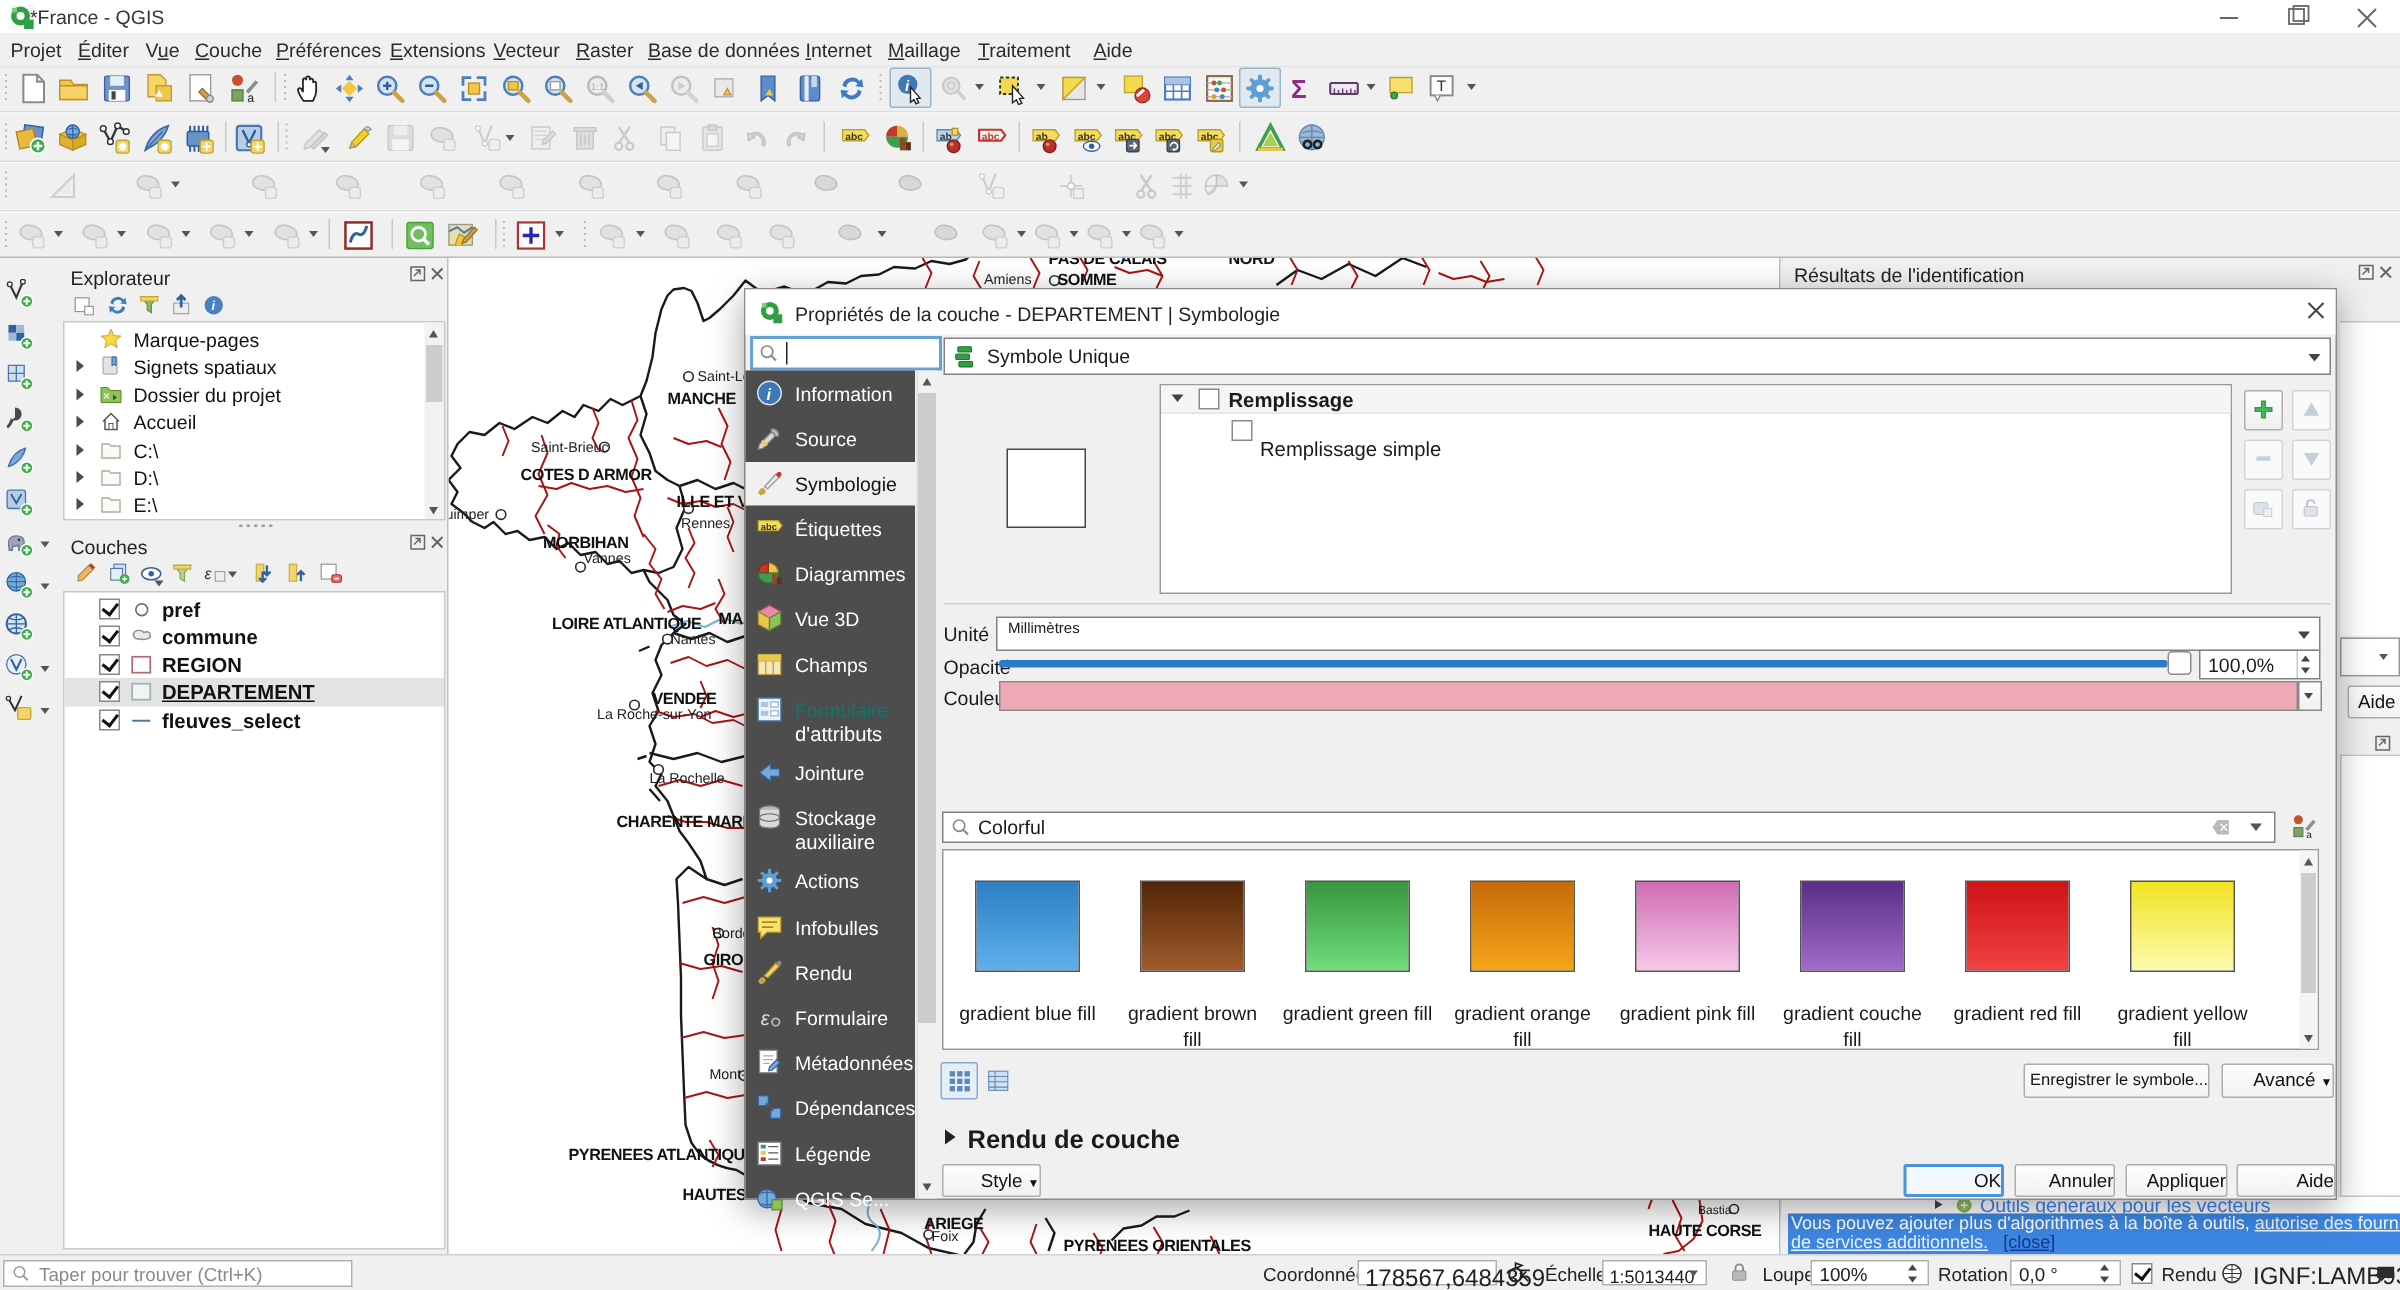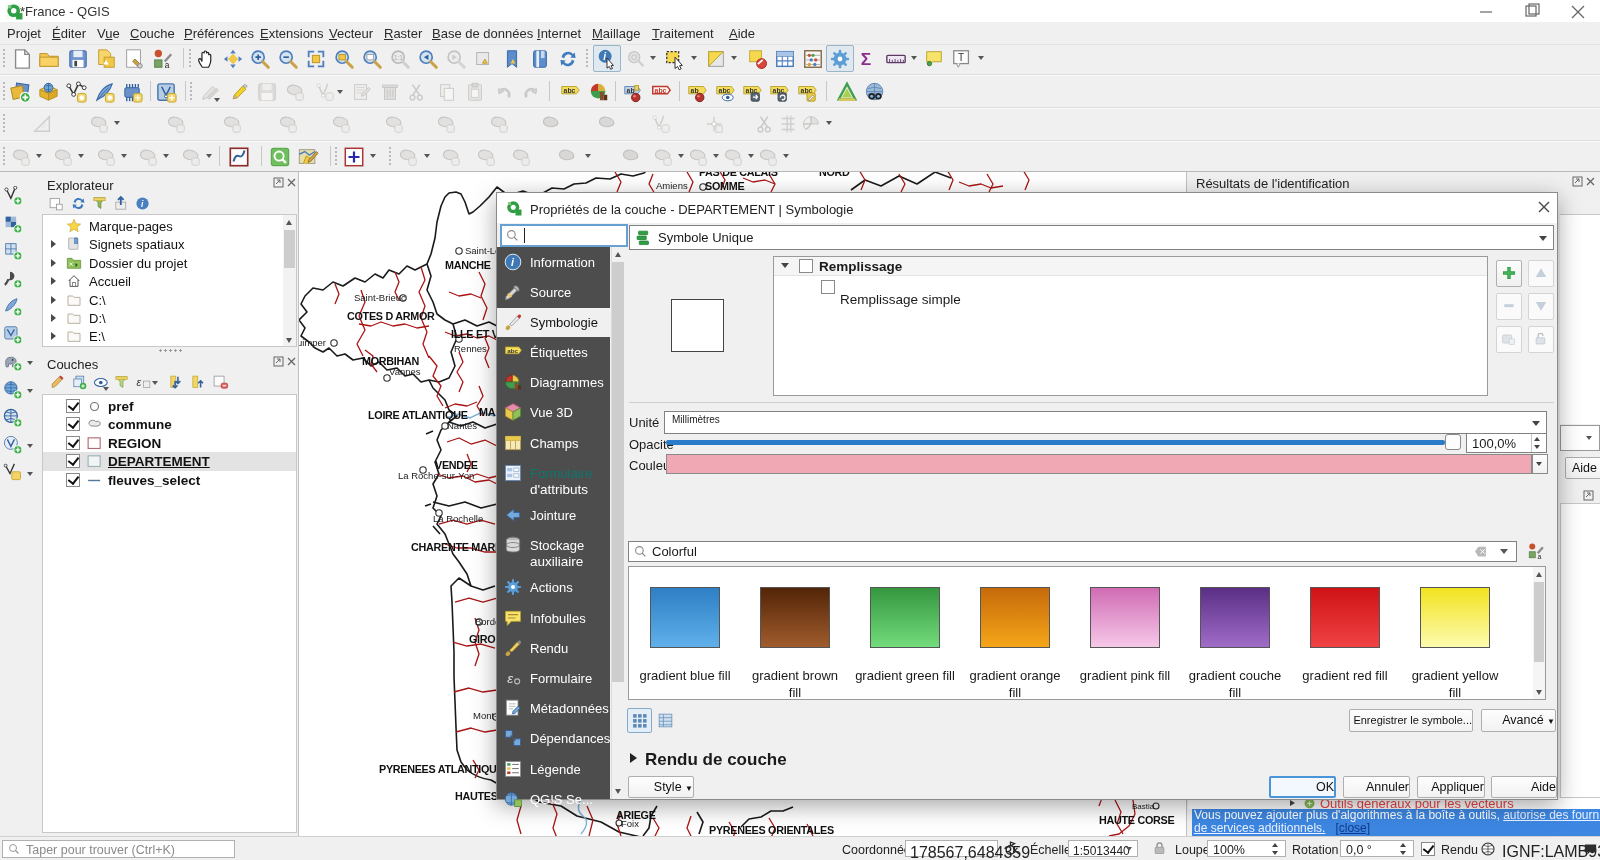--- a/index.html
+++ b/index.html
@@ -1207,21 +1207,21 @@
   </div>
 <div class="abs" style="left:1560px;top:503px;width:40px;height:295px;background:#fff;border:1px solid #c8c8c8;border-right:0"></div>
 <div class="abs" style="left:1188px;top:798px;width:412px;height:11px;background:#fff;overflow:hidden">
     <div class="exp r" style="left:102px;top:2px;border-width:3.5px 0 3.5px 5px;border-color:transparent transparent transparent #444"></div>
     <div class="i" style="left:116px;top:0px;width:11px;height:11px">
       <svg viewBox="0 0 24 24">
         <circle cx="12" cy="12" r="10" fill="#8fc05a" stroke="#568a2e"></circle>
         <path d="M7 12 h10 M12 7 v10" stroke="#fff" stroke-width="2"></path>
       </svg>
     </div>
-    <div class="lbl" style="left:132px;top:-2px;font-size:13px;color:#ef4444">Outils généraux pour les vecteurs</div>
+    <div class="lbl" style="left:132px;top:-2px;font-size:13px;color:#3b82f6">Outils généraux pour les vecteurs</div>
   </div>
 <div class="abs" style="left:1192px;top:809px;width:408px;height:27px;background:#3d87e2;color:#fff;font-size:12px;line-height:13.4px;padding:0 2px;white-space:nowrap">Vous pouvez ajouter plus d'algorithmes à la boîte à outils, <span style="color:#eaf2ff;text-decoration:underline">autorise des fournisseurs</span><br><span style="color:#eaf2ff;text-decoration:underline">de services additionnels.</span>&nbsp;&nbsp; <span style="color:#123a8c;text-decoration:underline">[close]</span></div>
 <div class="abs" style="left:496px;top:192px;width:1062px;height:608px;background:#f0f0f0;border:1px solid #8a8a8a;box-shadow:0 6px 22px rgba(0,0,0,.35)"></div>
 <div class="abs" style="left:497px;top:193px;width:1060px;height:30px;background:#fff"></div>
 <div class="i" style="left:505px;top:199px;width:18px;height:18px">
     <svg viewBox="0 0 24 24">
 <circle cx="11" cy="11" r="8" fill="#2f9e44"></circle>
       <circle cx="11" cy="11" r="3.4" fill="#fff"></circle>
 <rect x="14" y="14" width="8" height="8" fill="#2f9e44"></rect>
       <rect x="4" y="4" width="4" height="4" fill="#7fc97f"></rect>

